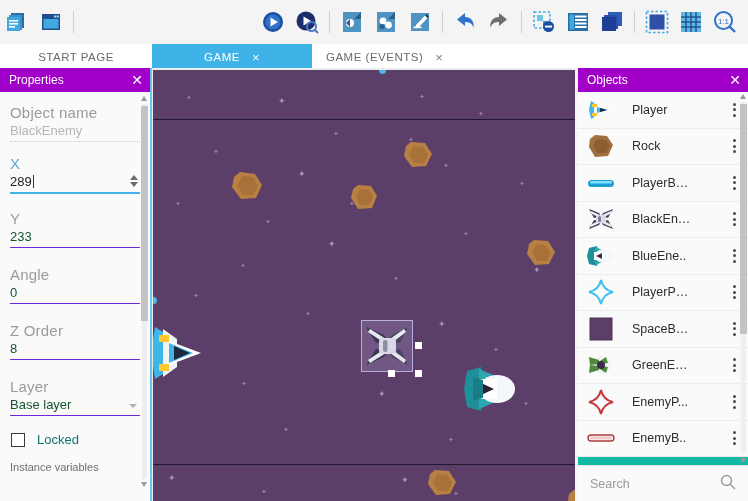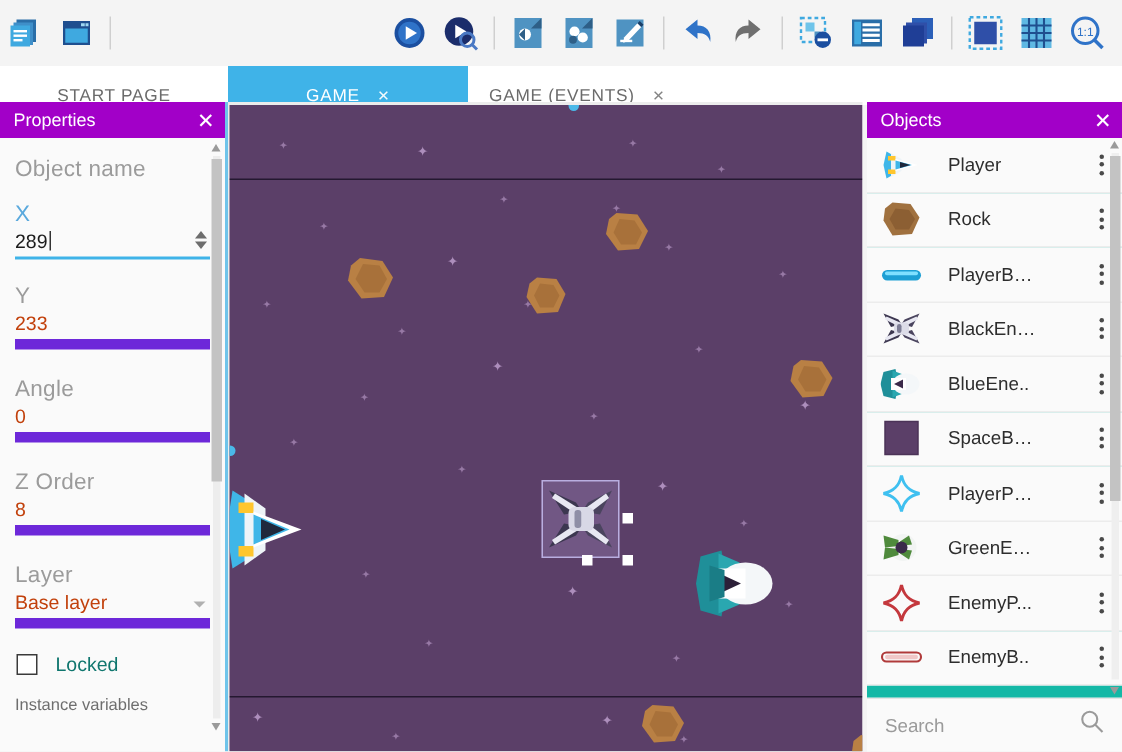--- a/index.html
+++ b/index.html
@@ -27,21 +27,21 @@
   .tb-spacer { flex: 1 1 auto; }
 
   
   #tabbar {
     position: absolute; left: 0; top: 44px; width: 748px; height: 26px;
     background: #ffffff;
     display: flex; align-items: stretch;
     font-size: 11.5px;
   }
   .tab {
-    display: flex; align-items: flex-end; justify-content: center;
+    display: flex; align-items: center; justify-content: center;
     padding: 0 14px; cursor: pointer; color: #6b6b6b;
     letter-spacing: .5px; position: relative; white-space: nowrap;
   }
   .tab.start { width: 152px; }
   .tab.active { background: #3fb3e8; color: #ffffff; width: 160px; }
   .tab .tab-x {
     margin-left: 12px; font-size: 13px; line-height: 1; opacity: .95;
     font-family: "Liberation Sans", sans-serif;
   }
   .tab.active .tab-x { color: #ffffff; }
@@ -63,22 +63,22 @@
   #props-body {
     flex: 1 1 auto; position: relative; overflow: hidden;
     padding: 12px 10px 0 10px; background: #fafafa;
   }
   .field { margin-bottom: 13px; position: relative; }
   .field-label {
     font-size: 15px; color: #9b9b9b; margin-bottom: 2px; letter-spacing: .2px;
   }
   .field-label.accent { color: #5aa9dd; }
   .field-value {
-    font-size: 13px; color: #c2410c; padding-bottom: 3px;
-    border-bottom: 7px solid #6d28d9; position: relative;
+    font-size: 13px; color: #14532d; padding-bottom: 3px;
+    border-bottom: 1px solid #6d28d9; position: relative;
   }
   .field-value.placeholder { color: #b6b6b6; border-bottom: 1px dotted #c9c9c9; }
   .field-value.focused {
     border-bottom: 2px solid #3fb3e8; color: #1c1c1c;
   }
   .caret {
     display: inline-block; width: 1px; height: 13px; background: #333;
     vertical-align: -2px; margin-left: 1px;
   }
   .spinner {
@@ -346,20 +346,21 @@
 
   <div id="props">
     <div class="panel-head">
       <span>Properties</span>
       <span class="ph-x">✕</span>
     </div>
     <div id="props-body">
 
       <div class="field">
         <div class="field-label">Object name</div>
+        <div class="field-value placeholder">BlackEnemy</div>
       </div>
 
       <div class="field" style="margin-bottom:16px;">
         <div class="field-label accent">X</div>
         <div class="field-value focused">
           <span>289</span><span class="caret"></span>
           <span class="spinner">
             <span class="spin-up"></span>
             <span class="spin-dn"></span>
           </span>
@@ -622,39 +623,39 @@
         <span class="obj-name">BlueEne..</span>
         <span class="kebab">
             <i></i>
             <i></i>
             <i></i>
           </span>
       </div>
 
       <div class="obj-row">
         <span class="obj-icon">
+          <svg width="26" height="26" viewBox="0 0 26 26">
+            <path d="M13 1 C14.5 8 18 11.5 25 13 C18 14.5 14.5 18 13 25 C11.5 18 8 14.5 1 13 C8 11.5 11.5 8 13 1 Z" fill="none" stroke="#3fc0f0" stroke-width="2"></path>
+          </svg>
+        </span>
+        <span class="obj-name">PlayerP…</span>
+        <span class="kebab">
+            <i></i>
+            <i></i>
+            <i></i>
+          </span>
+      </div>
+
+      <div class="obj-row">
+        <span class="obj-icon">
           <svg width="24" height="24" viewBox="0 0 24 24">
             <rect x="1" y="1" width="22" height="22" fill="#5b3f68" stroke="#4b3357" stroke-width="1"></rect>
           </svg>
         </span>
         <span class="obj-name">SpaceB…</span>
-        <span class="kebab">
-            <i></i>
-            <i></i>
-            <i></i>
-          </span>
-      </div>
-
-      <div class="obj-row">
-        <span class="obj-icon">
-          <svg width="26" height="26" viewBox="0 0 26 26">
-            <path d="M13 1 C14.5 8 18 11.5 25 13 C18 14.5 14.5 18 13 25 C11.5 18 8 14.5 1 13 C8 11.5 11.5 8 13 1 Z" fill="none" stroke="#3fc0f0" stroke-width="2"></path>
-          </svg>
-        </span>
-        <span class="obj-name">PlayerP…</span>
         <span class="kebab">
             <i></i>
             <i></i>
             <i></i>
           </span>
       </div>
 
       <div class="obj-row">
         <span class="obj-icon">
           <svg width="26" height="24" viewBox="0 0 26 24">

